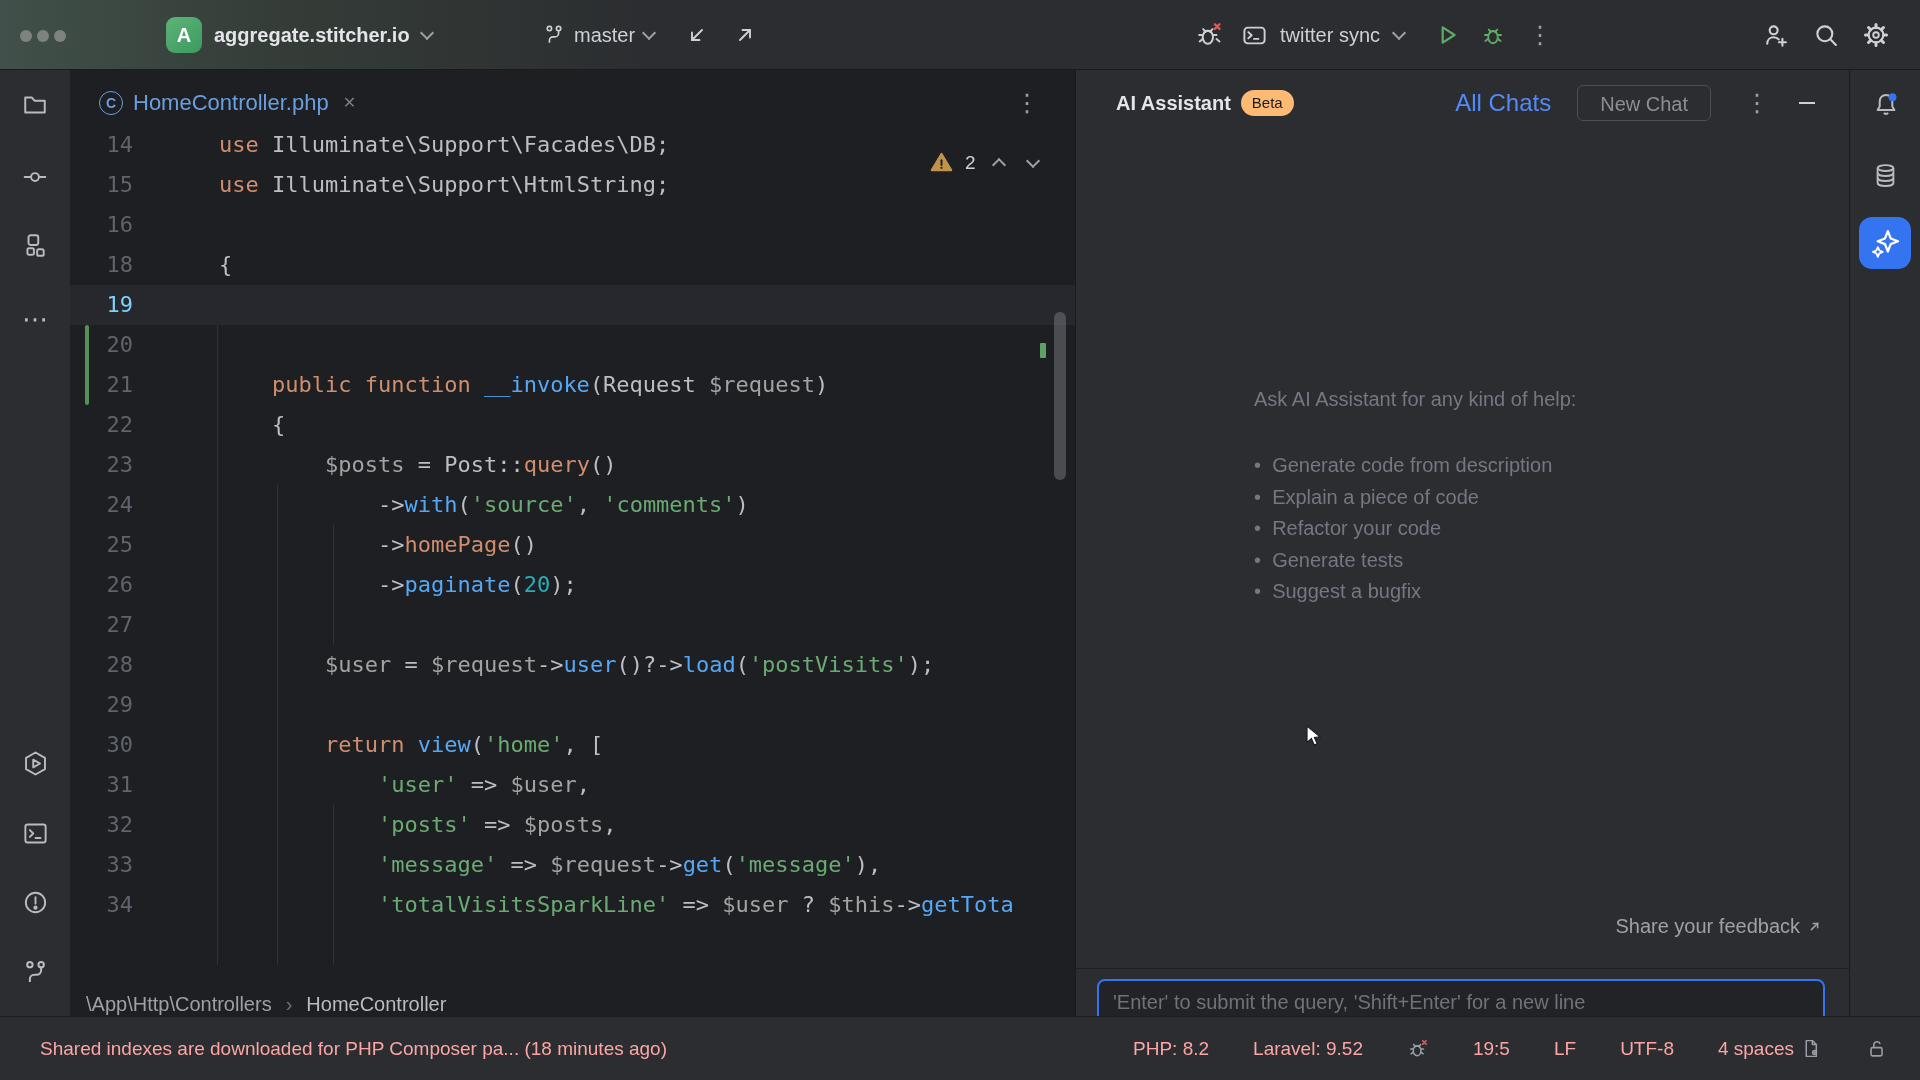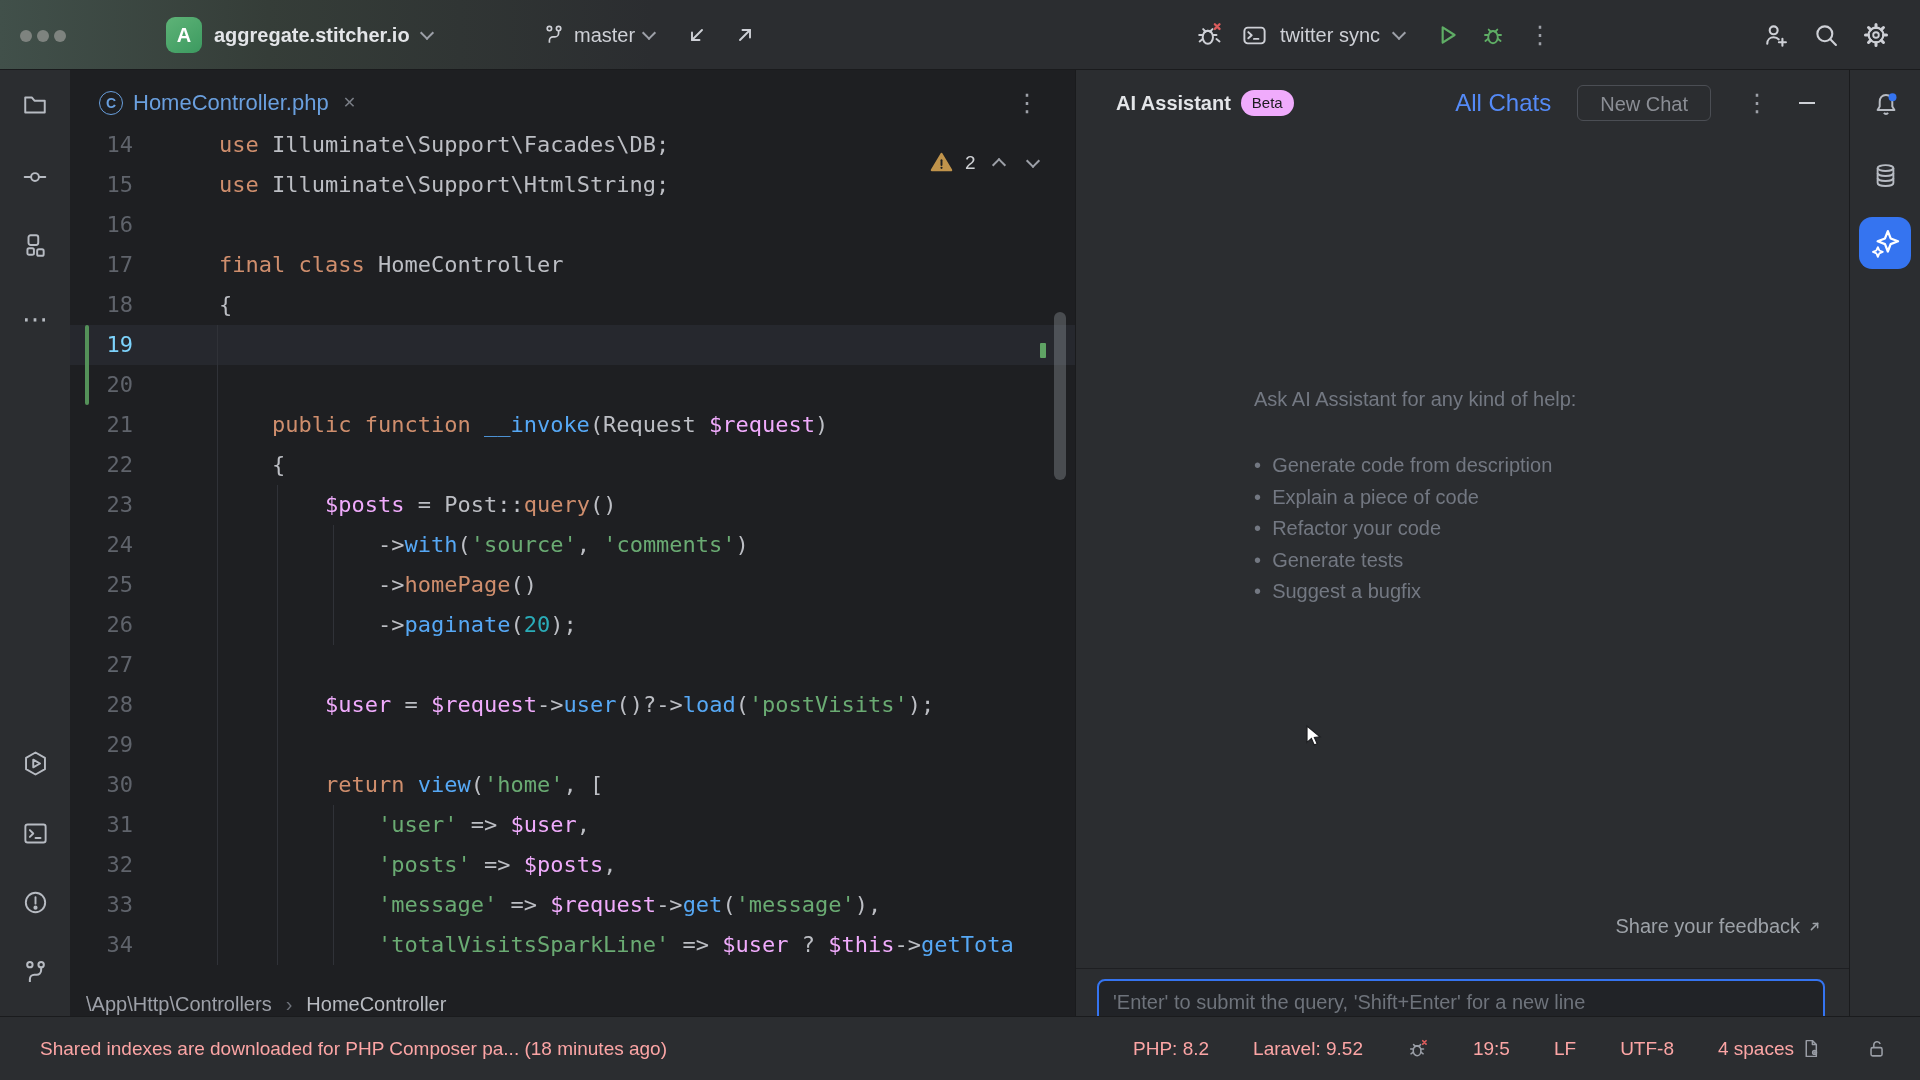--- a/index.html
+++ b/index.html
@@ -46,39 +46,39 @@
 
   .code-area{position:absolute;left:0;right:0;top:65px;bottom:46px;overflow:hidden;}
   .rows{margin-top:-10px;position:relative;z-index:1;}
   .crow{display:flex;height:40px;line-height:40px;white-space:pre;
     font-family:"DejaVu Sans Mono","Liberation Mono",monospace;font-size:22px;}
   .crow.cur{background:#26282e;}
   .ln{flex:none;width:63px;text-align:right;color:#5f636b;}
   .crow.cur .ln{color:#7dd3fc;}
   .cd{padding-left:86px;}
   .tk-k{color:#cf8e6d}.tk-d{color:#bcbec4}.tk-f{color:#56a8f5}
-  .tk-s{color:#6aab73}.tk-n{color:#2aacb8}.tk-v{color:#f0abfc}
+  .tk-s{color:#6aab73}.tk-n{color:#2aacb8}.tk-v{color:#a3a3a3}
   .guide{position:absolute;width:1px;background:#303238;z-index:2;}
   .gutter-change{position:absolute;left:15px;top:190px;width:4px;height:80px;background:#549159;border-radius:2px;z-index:2;}
   .stripe-mark{position:absolute;left:970px;top:208px;width:6px;height:15px;background:#5fa364;border-radius:1px;z-index:2;}
   .scroll-thumb{position:absolute;left:984px;top:177px;width:12px;height:168px;background:rgba(166,170,176,.32);border-radius:6px;z-index:4;}
   .inspection{position:absolute;left:860px;top:16px;display:flex;align-items:center;gap:12px;z-index:4;}
   .insp-count{font-size:19px;color:#cfd1d5;}
   .insp-btn{display:flex;align-items:center;justify-content:center;width:22px;height:22px;}
 
   .breadcrumbs{position:absolute;left:0;right:0;bottom:0;height:46px;display:flex;align-items:flex-end;gap:14px;
     padding-left:16px;font-size:20px;color:#9da0a8;}
   .crumb-sep{color:#6f737b;font-size:20px;}
   .crumb-last{color:#b8bbc1;}
 
   
   .ai-panel{position:absolute;left:1075px;top:0;width:774px;height:100%;background:#2b2d30;border-left:1px solid #1a1b1d;box-sizing:border-box;}
   .ai-header{display:flex;align-items:center;height:66px;padding:0 34px 0 40px;}
   .ai-title{font-size:20px;font-weight:bold;color:#e3e5e8;}
-  .beta{margin-left:10px;background:#f0abfc;color:#1b1c1f;font-size:15px;line-height:26px;padding:0 11px;border-radius:13px;}
+  .beta{margin-left:10px;background:#fdba74;color:#1b1c1f;font-size:15px;line-height:26px;padding:0 11px;border-radius:13px;}
   .all-chats{margin-left:auto;color:#548af7;font-size:24px;}
   .new-chat{margin-left:26px;border:1px solid #4b4e54;border-radius:6px;color:#8b8e95;font-size:20px;
     height:36px;line-height:36px;padding:0 22px;background:transparent;}
   .ai-kebab{margin-left:34px;color:#9da0a8;font-size:24px;}
   .ai-min{margin-left:30px;width:16px;height:2px;background:#ced0d6;}
   .ai-body{position:relative;height:calc(100% - 66px);}
   .hints{position:absolute;left:178px;top:251px;color:#737882;}
   .hint-title{font-size:20px;line-height:24px;margin:0;font-weight:normal;}
   .hint-list{margin:39px 0 0;padding:0;list-style:none;font-size:20px;}
   .hint-list li{line-height:31.6px;}
@@ -272,21 +272,20 @@
         <div class="guide" style="left:147px;top:190px;height:640px"></div>
         <div class="guide" style="left:207px;top:350px;height:480px"></div>
         <div class="guide" style="left:263px;top:390px;height:120px"></div>
         <div class="guide" style="left:263px;top:670px;height:160px"></div>
         <div class="gutter-change"></div>
 
         <div class="rows" id="code-rows">
             <div class="crow"><span class="ln">14</span><span class="cd"><span class="tk-k">use</span><span class="tk-d"> Illuminate\Support\Facades\DB;</span></span></div>
             <div class="crow"><span class="ln">15</span><span class="cd"><span class="tk-k">use</span><span class="tk-d"> Illuminate\Support\HtmlString;</span></span></div>
             <div class="crow"><span class="ln">16</span><span class="cd"></span></div>
-            <div class="crow"><span class="ln">17</span><span class="cd"><span class="tk-k">final class</span><span class="tk-d"> HomeController</span></span></div>
             <div class="crow"><span class="ln">18</span><span class="cd"><span class="tk-d">{</span></span></div>
             <div class="crow cur"><span class="ln">19</span><span class="cd"></span></div>
             <div class="crow"><span class="ln">20</span><span class="cd"></span></div>
             <div class="crow"><span class="ln">21</span><span class="cd"><span class="tk-d">    </span><span class="tk-k">public function </span><span class="tk-f">__invoke</span><span class="tk-d">(Request </span><span class="tk-v">$request</span><span class="tk-d">)</span></span></div>
             <div class="crow"><span class="ln">22</span><span class="cd"><span class="tk-d">    {</span></span></div>
             <div class="crow"><span class="ln">23</span><span class="cd"><span class="tk-d">        </span><span class="tk-v">$posts</span><span class="tk-d"> = Post::</span><span class="tk-k">query</span><span class="tk-d">()</span></span></div>
             <div class="crow"><span class="ln">24</span><span class="cd"><span class="tk-d">            -&gt;</span><span class="tk-f">with</span><span class="tk-d">(</span><span class="tk-s">'source'</span><span class="tk-d">, </span><span class="tk-s">'comments'</span><span class="tk-d">)</span></span></div>
             <div class="crow"><span class="ln">25</span><span class="cd"><span class="tk-d">            -&gt;</span><span class="tk-k">homePage</span><span class="tk-d">()</span></span></div>
             <div class="crow"><span class="ln">26</span><span class="cd"><span class="tk-d">            -&gt;</span><span class="tk-f">paginate</span><span class="tk-d">(</span><span class="tk-n">20</span><span class="tk-d">);</span></span></div>
             <div class="crow"><span class="ln">27</span><span class="cd"></span></div>

